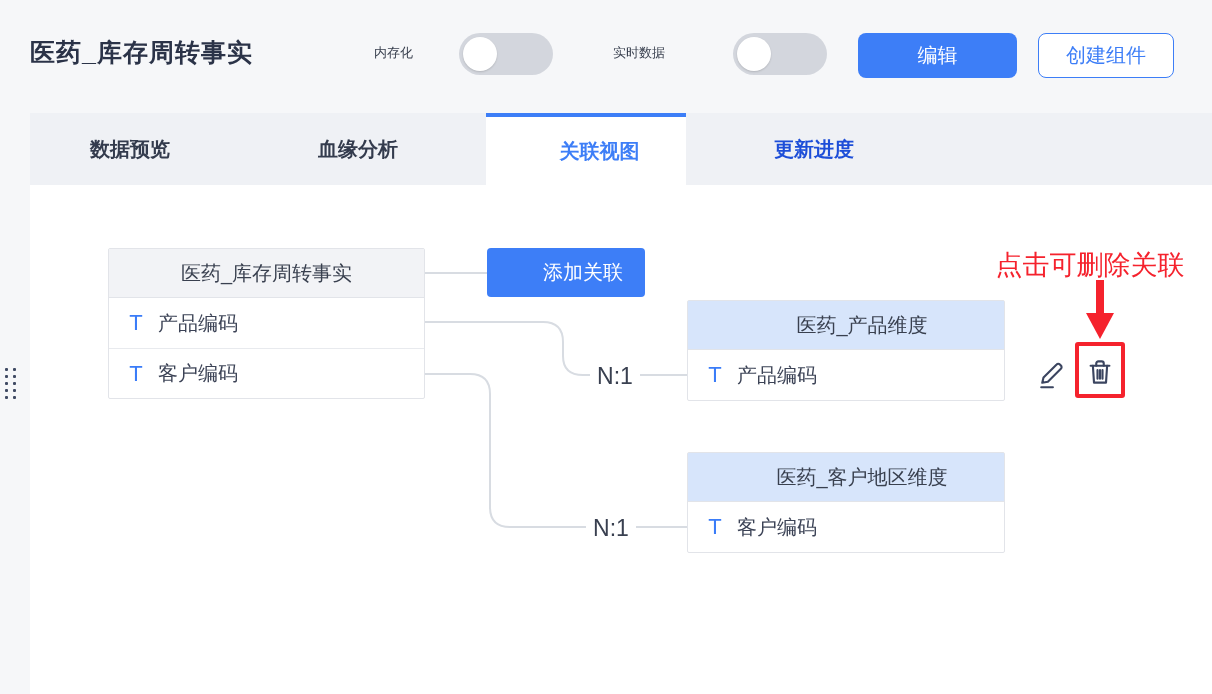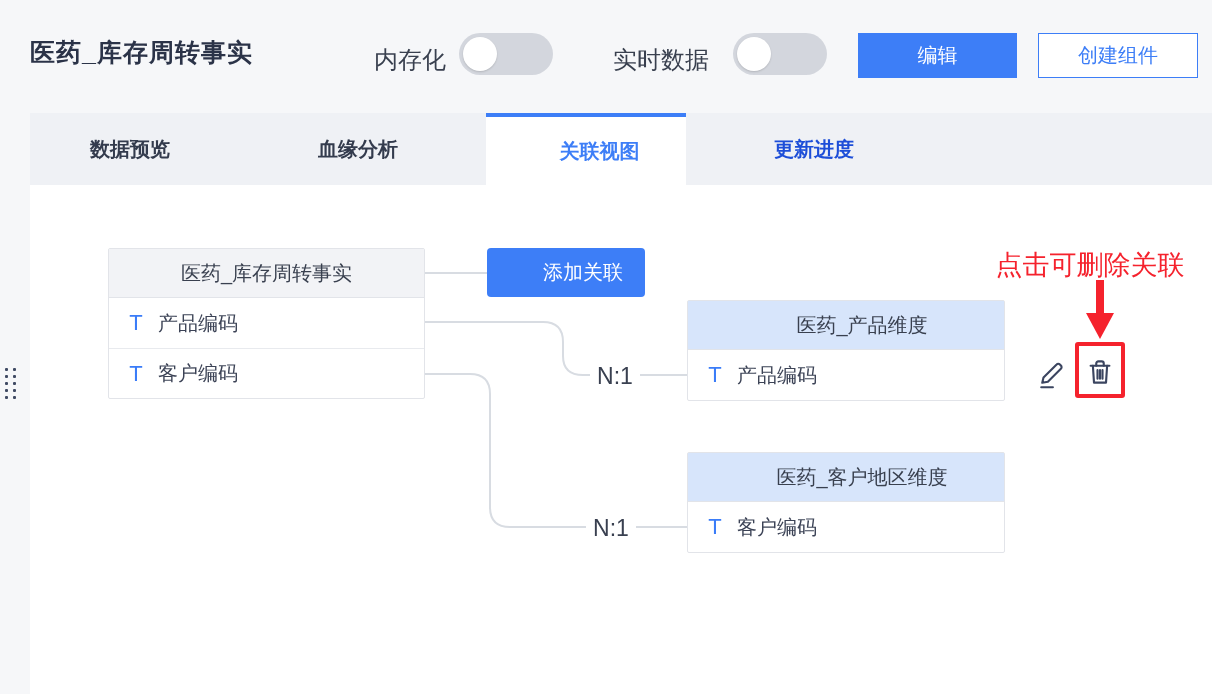--- a/index.html
+++ b/index.html
@@ -7,24 +7,24 @@
   body {
     font-family: "Liberation Sans", "DejaVu Sans", sans-serif;
     background:#f6f7f9;
     position:relative;
     color:#39404f;
   }
   .abs { position:absolute; }
 
   
   .page-title { left:30px; top:36px; font-size:25px; font-weight:700; color:#2b3348; letter-spacing:1px; }
-  .toggle-label { font-size:24px; color:#39404f; top:44px; }
+  .toggle-label { font-size:13px; color:#39404f; top:44px; }
   .toggle { width:94px; height:42px; border-radius:21px; background:#d3d6dd; top:33px; cursor:pointer; }
   .toggle .knob { position:absolute; left:4px; top:4px; width:34px; height:34px; border-radius:50%; background:#fff; box-shadow:0 1px 2px rgba(0,0,0,.15); }
-  .btn { top:33px; height:45px; border-radius:0; font-size:20px; display:flex; align-items:center; justify-content:center; cursor:pointer; }
+  .btn { top:33px; height:45px; border-radius:8px; font-size:20px; display:flex; align-items:center; justify-content:center; cursor:pointer; }
   .btn-primary { background:#3d7ef7; color:#fff; }
   .btn-outline { background:#fff; color:#3d7ef7; border:1px solid #3d7ef7; }
 
   
   .tabbar { left:30px; top:113px; width:1182px; height:72px; background:#eff1f5; display:flex;gap:28px; }
   .tab { width:200px; display:flex; align-items:center; justify-content:center; font-size:20px; font-weight:700; color:#333b4d; cursor:pointer; }
   .tab.active { background:#fff; border-top:4px solid #3d7ef7; color:#3d7ef7;padding-left:27px; }
   .tab.link-style { color:#1d4ed8; font-weight:700; }
 
   
@@ -64,21 +64,21 @@
 <div class="abs toggle" style="left:459px;">
   <span class="knob"></span>
 </div>
 
 <div class="abs toggle-label" style="left:613px;">实时数据</div>
 <div class="abs toggle" style="left:733px;">
   <span class="knob"></span>
 </div>
 
 <div class="abs btn btn-primary" style="left:858px; width:159px;">编辑</div>
-<div class="abs btn btn-outline" style="left:1038px; width:160px;">创建组件</div>
+<div class="abs btn btn-outline" style="left:1038px; width:136px;">创建组件</div>
 
 <div class="abs tabbar">
   <div class="tab">数据预览</div>
   <div class="tab">血缘分析</div>
   <div class="tab active">关联视图</div>
   <div class="tab link-style">更新进度</div>
 </div>
 
 <div class="abs content">
 

